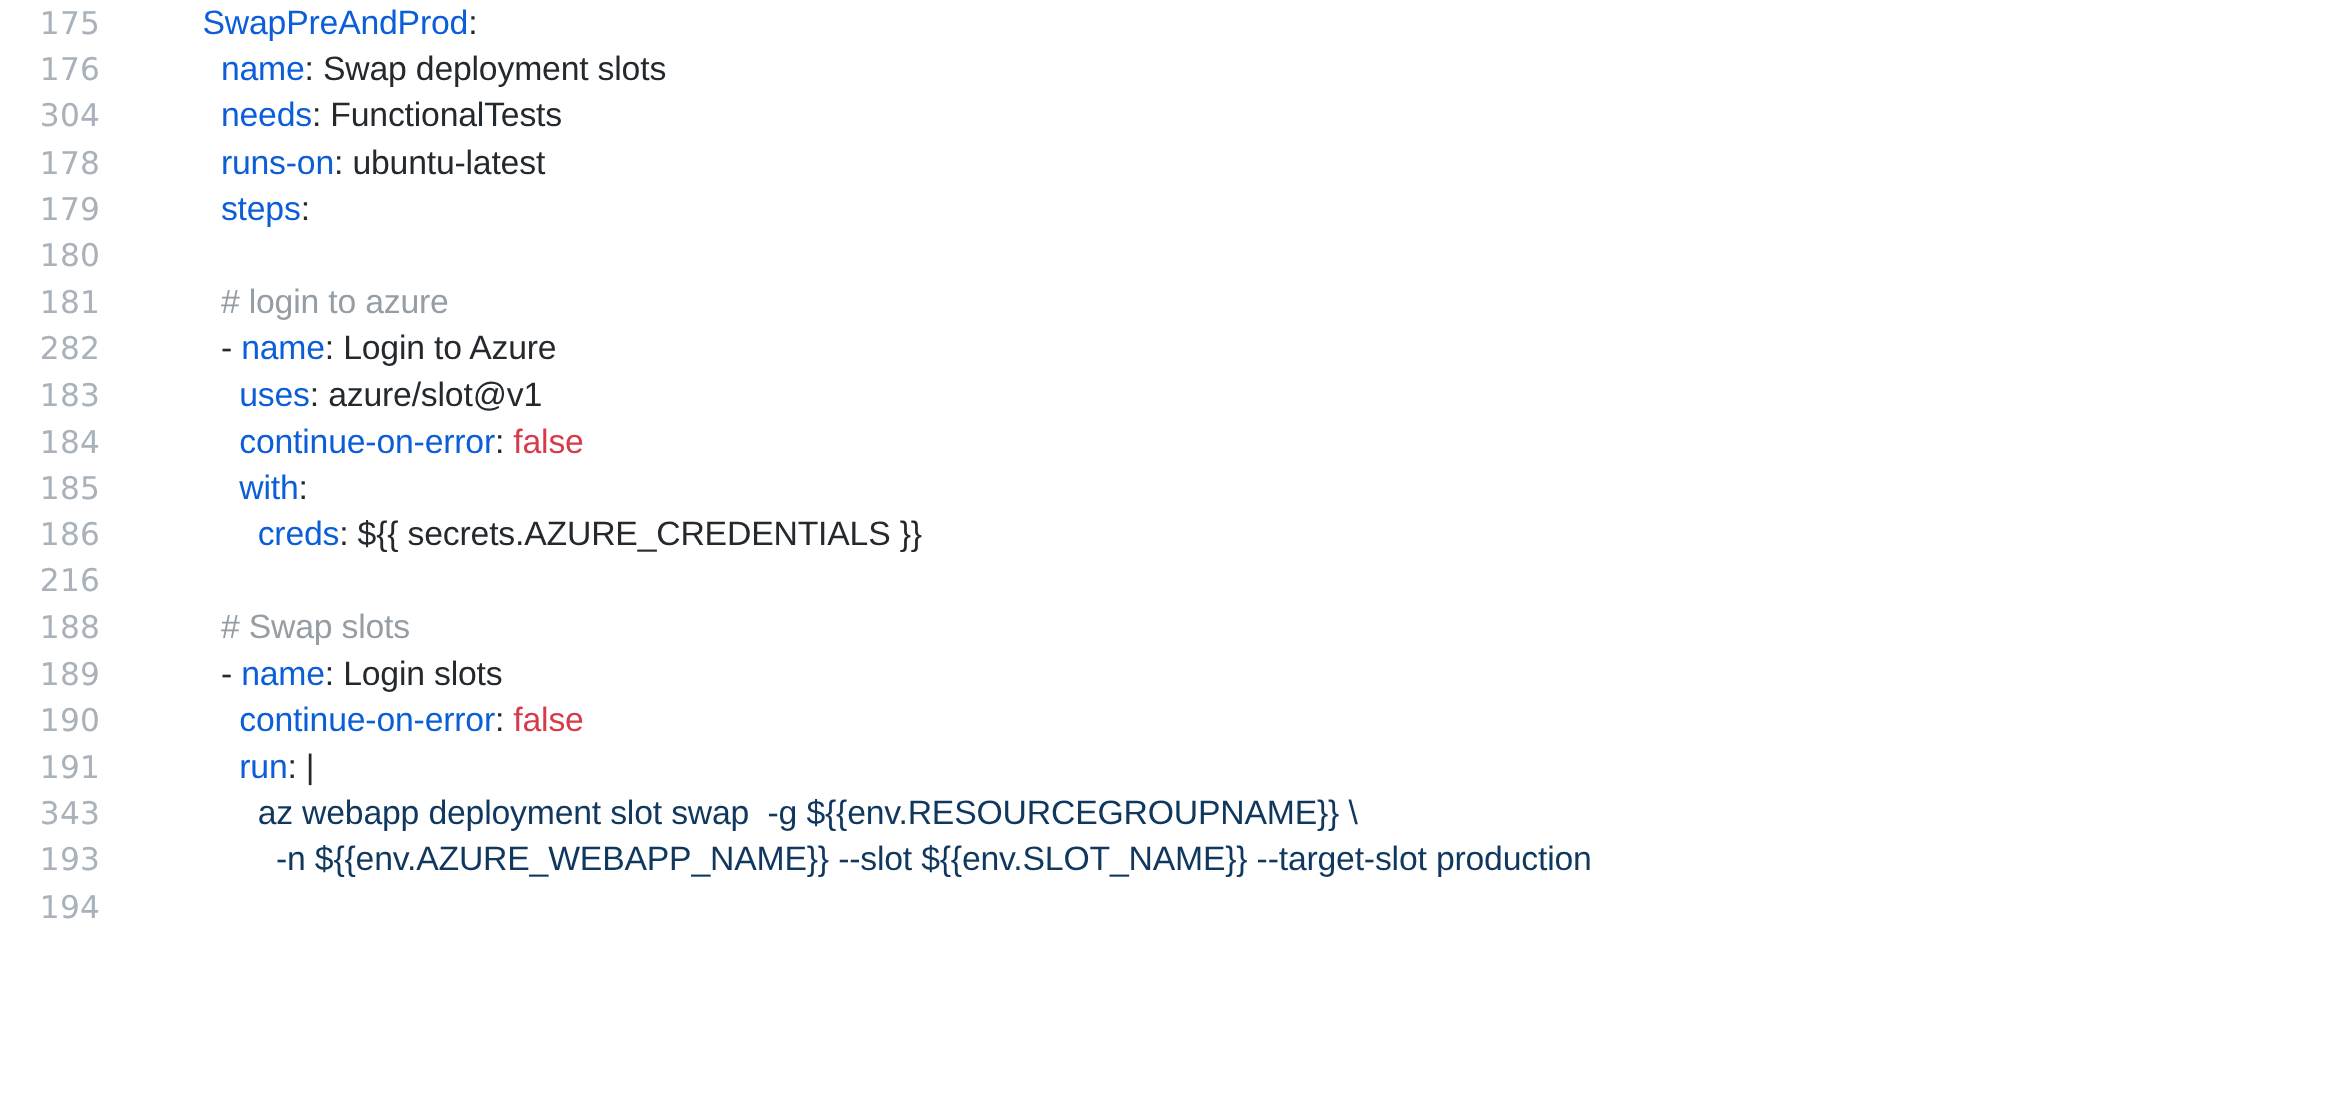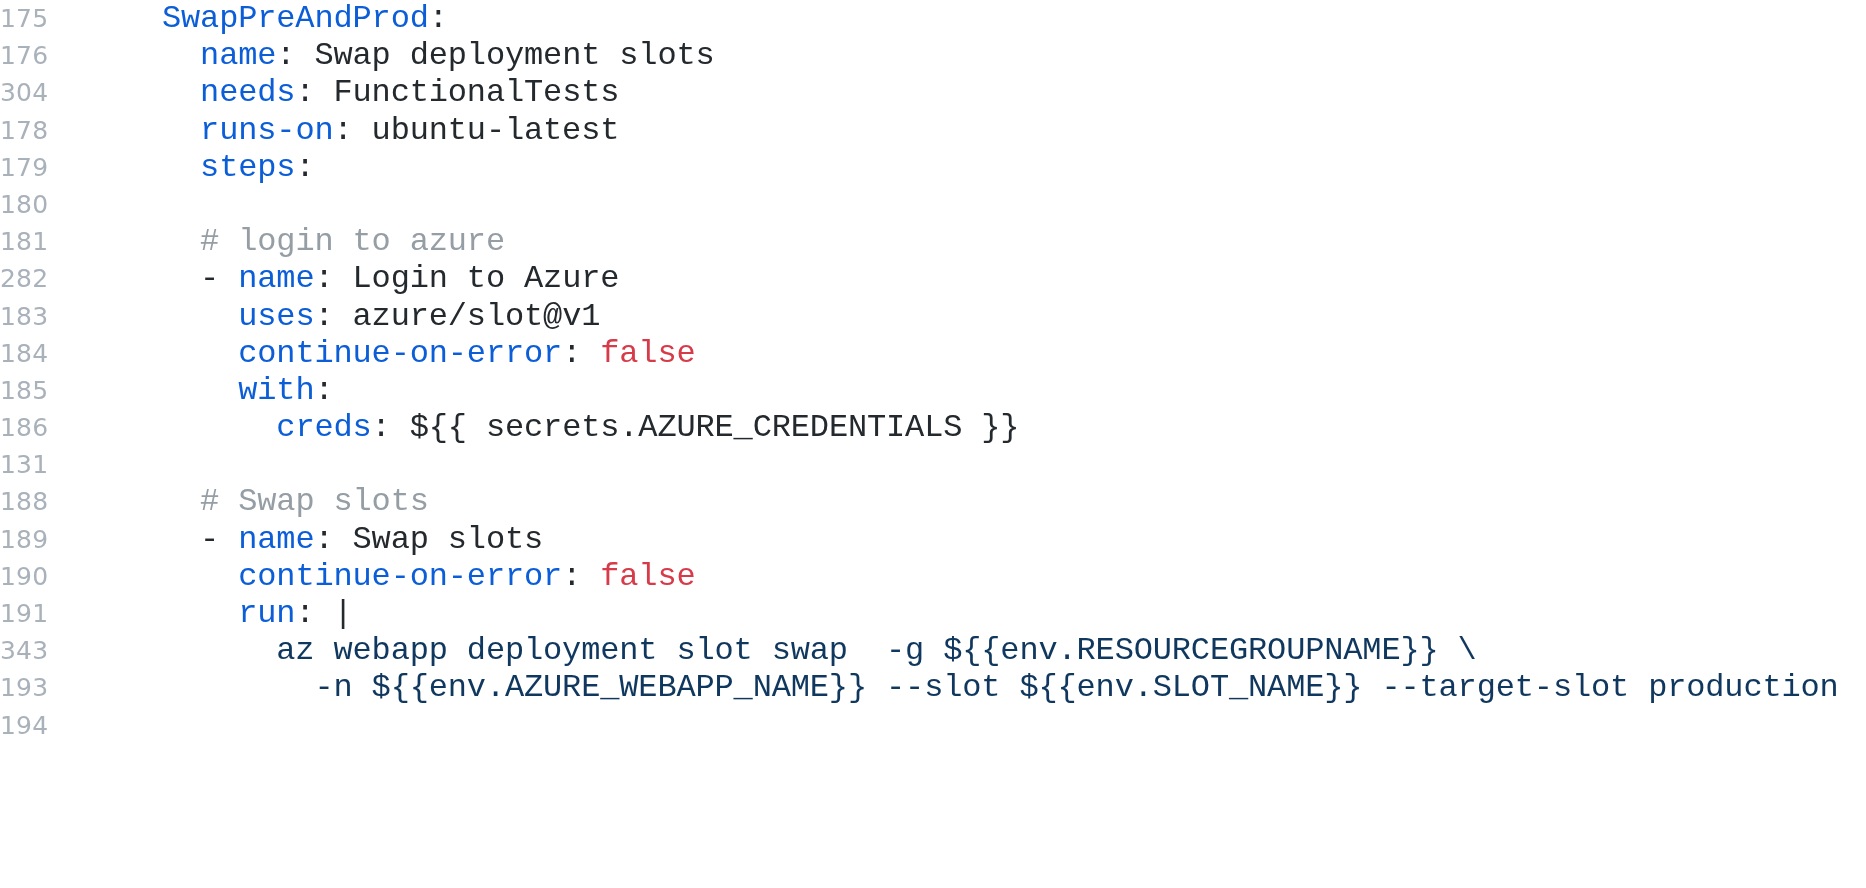--- a/index.html
+++ b/index.html
@@ -27,33 +27,33 @@
     display: flex;
     align-items: baseline;
     height: 37.2px;
     line-height: 37.2px;
     white-space: pre;
   }
 
   .line-number {
     width: 112px;
     min-width: 112px;
-    text-align: left;
+    text-align: center;
     color: #a9b1ba;
     font-family: "DejaVu Sans", "Liberation Sans", sans-serif;
     font-size: 25px;
     letter-spacing: 0.2px;
     user-select: none;
     padding-right: 0;
   }
 
   .line-content {
     padding-left: 50px;
-    font-family: Liberation Mono, monospace;
-    font-size: 32px;
+    font-family: Liberation Sans, sans-serif;
+    font-size: 27px;
     color: #24292e;
     white-space: pre;
     letter-spacing: -0.15px;
   }
 
   
   .tok-key      { color: #0b5ed7; }
   .tok-plain    { color: #24292e; }
   .tok-bool     { color: #d73a49; }
   .tok-comment  { color: #959da5; }
@@ -70,21 +70,21 @@
     <div class="code-line"><div class="line-number">304</div><div class="line-content"><span class="tok-plain">  </span><span class="tok-key">needs</span><span class="tok-plain">: FunctionalTests</span></div></div>
     <div class="code-line"><div class="line-number">178</div><div class="line-content"><span class="tok-plain">  </span><span class="tok-key">runs-on</span><span class="tok-plain">: ubuntu-latest</span></div></div>
     <div class="code-line"><div class="line-number">179</div><div class="line-content"><span class="tok-plain">  </span><span class="tok-key">steps</span><span class="tok-punct">:</span></div></div>
     <div class="code-line"><div class="line-number">180</div><div class="line-content">&nbsp;</div></div>
     <div class="code-line"><div class="line-number">181</div><div class="line-content"><span class="tok-plain">  </span><span class="tok-comment"># login to azure</span></div></div>
     <div class="code-line"><div class="line-number">282</div><div class="line-content"><span class="tok-dash">  - </span><span class="tok-key">name</span><span class="tok-plain">: Login to Azure</span></div></div>
     <div class="code-line"><div class="line-number">183</div><div class="line-content"><span class="tok-plain">    </span><span class="tok-key">uses</span><span class="tok-plain">: azure/slot@v1</span></div></div>
     <div class="code-line"><div class="line-number">184</div><div class="line-content"><span class="tok-plain">    </span><span class="tok-key">continue-on-error</span><span class="tok-punct">: </span><span class="tok-bool">false</span></div></div>
     <div class="code-line"><div class="line-number">185</div><div class="line-content"><span class="tok-plain">    </span><span class="tok-key">with</span><span class="tok-punct">:</span></div></div>
     <div class="code-line"><div class="line-number">186</div><div class="line-content"><span class="tok-plain">      </span><span class="tok-key">creds</span><span class="tok-plain">: ${{ secrets.AZURE_CREDENTIALS }}</span></div></div>
-    <div class="code-line"><div class="line-number">131</div><div class="line-content">&nbsp;</div></div>
+    <div class="code-line"><div class="line-number">216</div><div class="line-content">&nbsp;</div></div>
     <div class="code-line"><div class="line-number">188</div><div class="line-content"><span class="tok-plain">  </span><span class="tok-comment"># Swap slots</span></div></div>
-    <div class="code-line"><div class="line-number">189</div><div class="line-content"><span class="tok-dash">  - </span><span class="tok-key">name</span><span class="tok-plain">: Swap slots</span></div></div>
+    <div class="code-line"><div class="line-number">189</div><div class="line-content"><span class="tok-dash">  - </span><span class="tok-key">name</span><span class="tok-plain">: Login slots</span></div></div>
     <div class="code-line"><div class="line-number">190</div><div class="line-content"><span class="tok-plain">    </span><span class="tok-key">continue-on-error</span><span class="tok-punct">: </span><span class="tok-bool">false</span></div></div>
     <div class="code-line"><div class="line-number">191</div><div class="line-content"><span class="tok-plain">    </span><span class="tok-key">run</span><span class="tok-plain">: |</span></div></div>
     <div class="code-line"><div class="line-number">343</div><div class="line-content"><span class="tok-script">      az webapp deployment slot swap  -g ${{env.RESOURCEGROUPNAME}} \</span></div></div>
     <div class="code-line"><div class="line-number">193</div><div class="line-content"><span class="tok-script">        -n ${{env.AZURE_WEBAPP_NAME}} --slot ${{env.SLOT_NAME}} --target-slot production</span></div></div>
     <div class="code-line"><div class="line-number">194</div><div class="line-content">&nbsp;</div></div>
   </div>
 
 </body></html>

